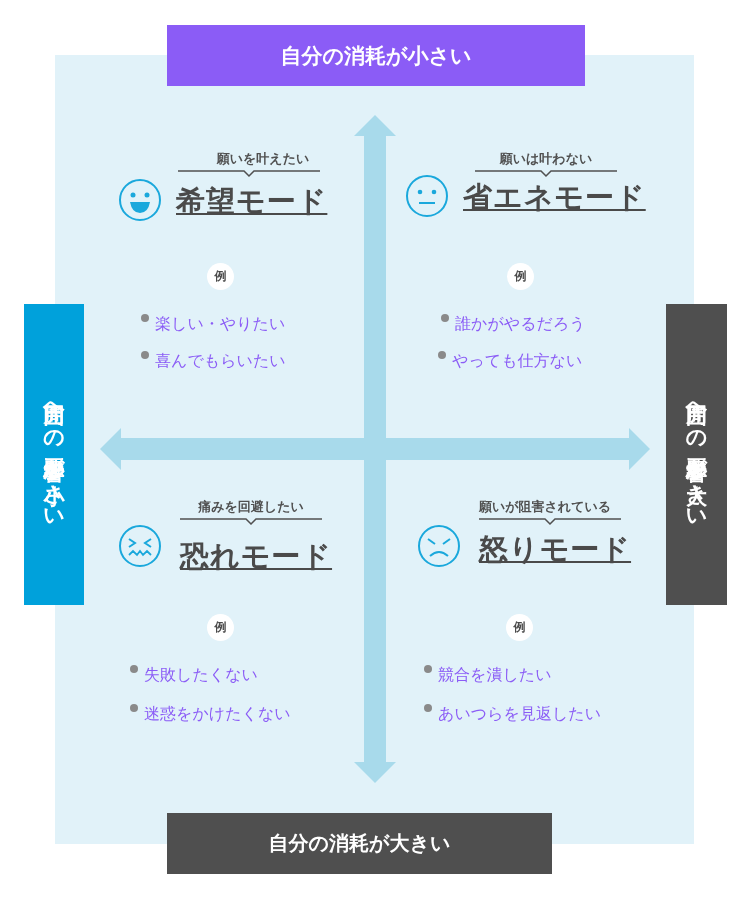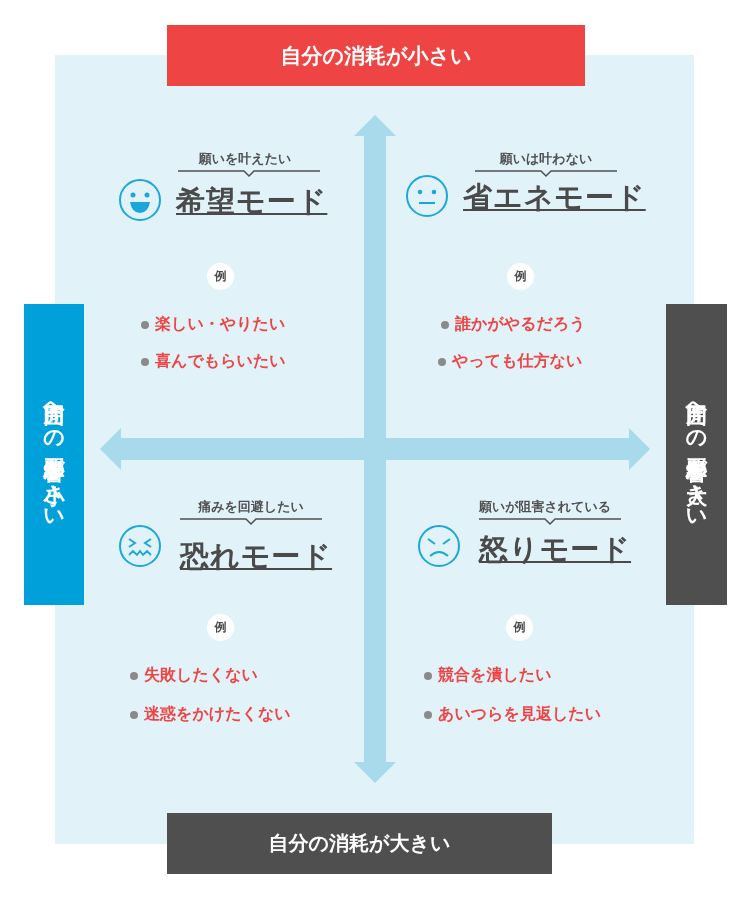--- a/index.html
+++ b/index.html
@@ -1,34 +1,34 @@
 <!DOCTYPE html>
 <html><head>
 <meta charset="utf-8">
 <style>
   html, body { margin: 0; padding: 0; background: #ffffff; }
   body { width: 750px; height: 908px; position: relative; overflow: hidden;
          font-family: "DejaVu Sans", "Liberation Sans", sans-serif; }
   .bg { position: absolute; left: 55px; top: 55px; width: 639px; height: 789px; background: #e1f2f9; }
   .axis-box { position: absolute; color: #ffffff; font-weight: bold; display: flex;
               align-items: center; justify-content: center; box-sizing: border-box; }
-  .axis-top { left: 167px; top: 25px; width: 418px; height: 61px; background: #ef4444; font-size: 21px; }
+  .axis-top { left: 167px; top: 25px; width: 418px; height: 61px; background: #8b5cf6; font-size: 21px; }
   .axis-bottom { left: 167px; top: 813px; width: 385px; height: 61px; background: #4f4f4f; font-size: 20px; }
   .axis-left { left: 24px; top: 304px; width: 60px; height: 301px; background: #00a1db; font-size: 21px;
                writing-mode: vertical-rl; letter-spacing: 1px; }
   .axis-right { left: 666px; top: 304px; width: 61px; height: 301px; background: #4f4f4f; font-size: 21px;
                 writing-mode: vertical-rl; letter-spacing: 1px; }
   svg.arrows { position: absolute; left: 0; top: 0; }
   .subtitle { position: absolute; font-size: 13px; font-weight: bold; color: #505050; text-align: center; white-space: nowrap; }
   .pointer-line { position: absolute; }
   .mode-title { position: absolute; font-size: 29px; font-weight: bold; color: #4a4a4a; white-space: nowrap; letter-spacing: 1px; text-decoration: underline; }
   .face { position: absolute; }
   .badge { position: absolute; width: 27px; height: 27px; border-radius: 50%; background: #ffffff;
            color: #4a4a4a; font-size: 12px; font-weight: bold; display: flex; align-items: center; justify-content: center; }
-  .example { position: absolute; font-size: 16px; font-weight: bold; color: #ef4444; white-space: nowrap; display: flex; align-items: center; }
+  .example { position: absolute; font-size: 16px; font-weight: normal; color: #8b5cf6; white-space: nowrap; display: flex; align-items: flex-start; }
   .bullet { display: inline-block; width: 8px; height: 8px; border-radius: 50%; background: #8a8a8a; margin-right: 6px; }
 </style>
 </head>
 <body>
 
 <div class="bg"></div>
 
 <svg class="arrows" width="750" height="908">
   <g fill="#a8daeb">
 
@@ -41,21 +41,21 @@
     <polygon points="650,449 629,428 629,470"></polygon>
   </g>
 </svg>
 
 <div class="axis-box axis-top">自分の消耗が小さい</div>
 <div class="axis-box axis-bottom">自分の消耗が大きい</div>
 <div class="axis-box axis-left">周囲への悪影響が小さい</div>
 <div class="axis-box axis-right">周囲への悪影響が大きい</div>
 
 <div>
-  <div class="subtitle" style="left:174px; top:150px; width:142px;">願いを叶えたい</div>
+  <div class="subtitle" style="left:192px; top:150px; width:142px;">願いを叶えたい</div>
   <svg class="pointer-line" style="left:178px; top:168px;" width="142" height="10">
     <polyline points="0,3 66,3 71,8 76,3 142,3" fill="none" stroke="#505050" stroke-width="1.5"></polyline>
   </svg>
   <svg class="face" style="left:118px; top:178px;" width="44" height="44">
     <circle cx="22" cy="22" r="20" fill="none" stroke="#1aa8dc" stroke-width="2"></circle>
     <circle cx="15" cy="17" r="2.5" fill="#1aa8dc"></circle>
     <circle cx="29" cy="17" r="2.5" fill="#1aa8dc"></circle>
     <path d="M12,24 L32,24 Q30,35 22,35 Q14,35 12,24 Z" fill="#1aa8dc"></path>
   </svg>
   <div class="mode-title" style="left:176px; top:182px;">希望モード</div>

